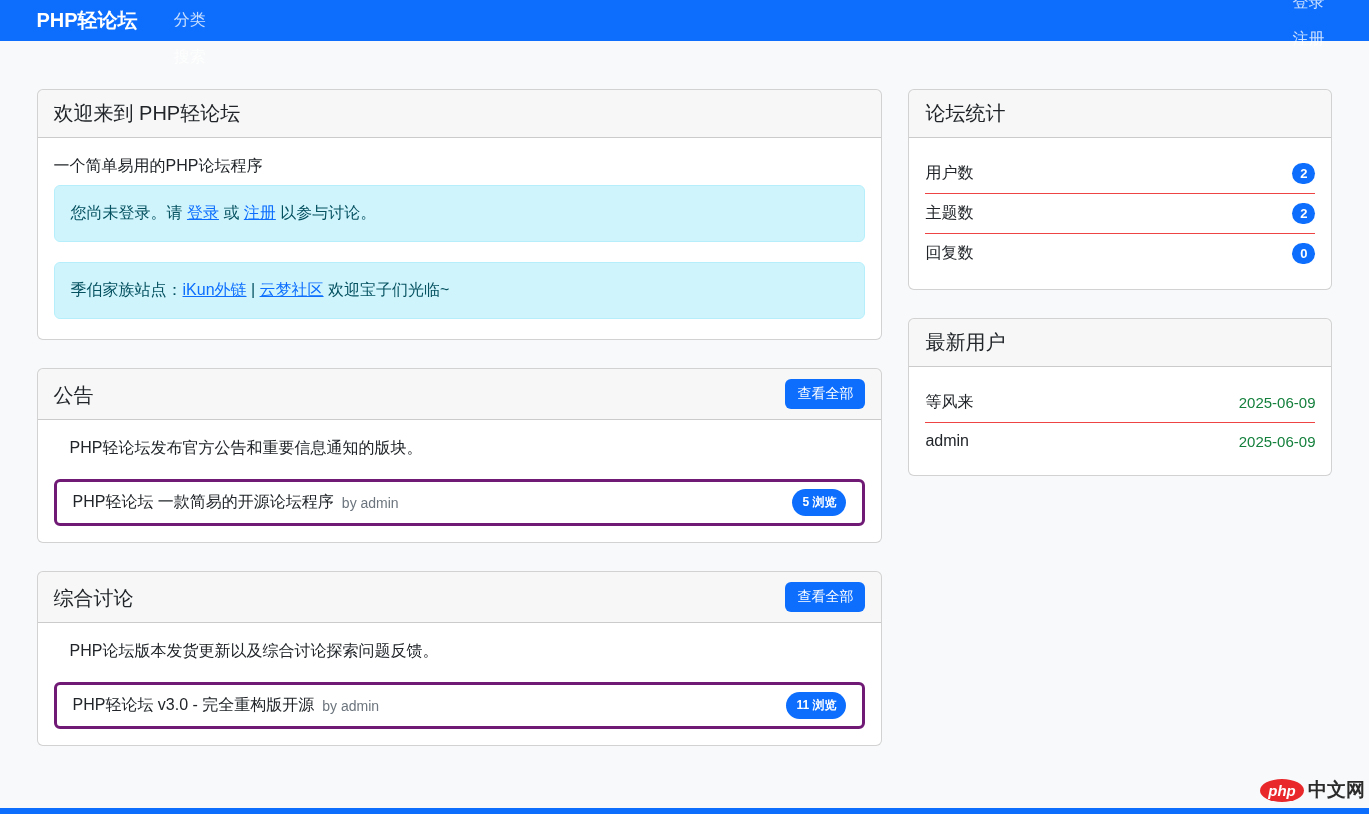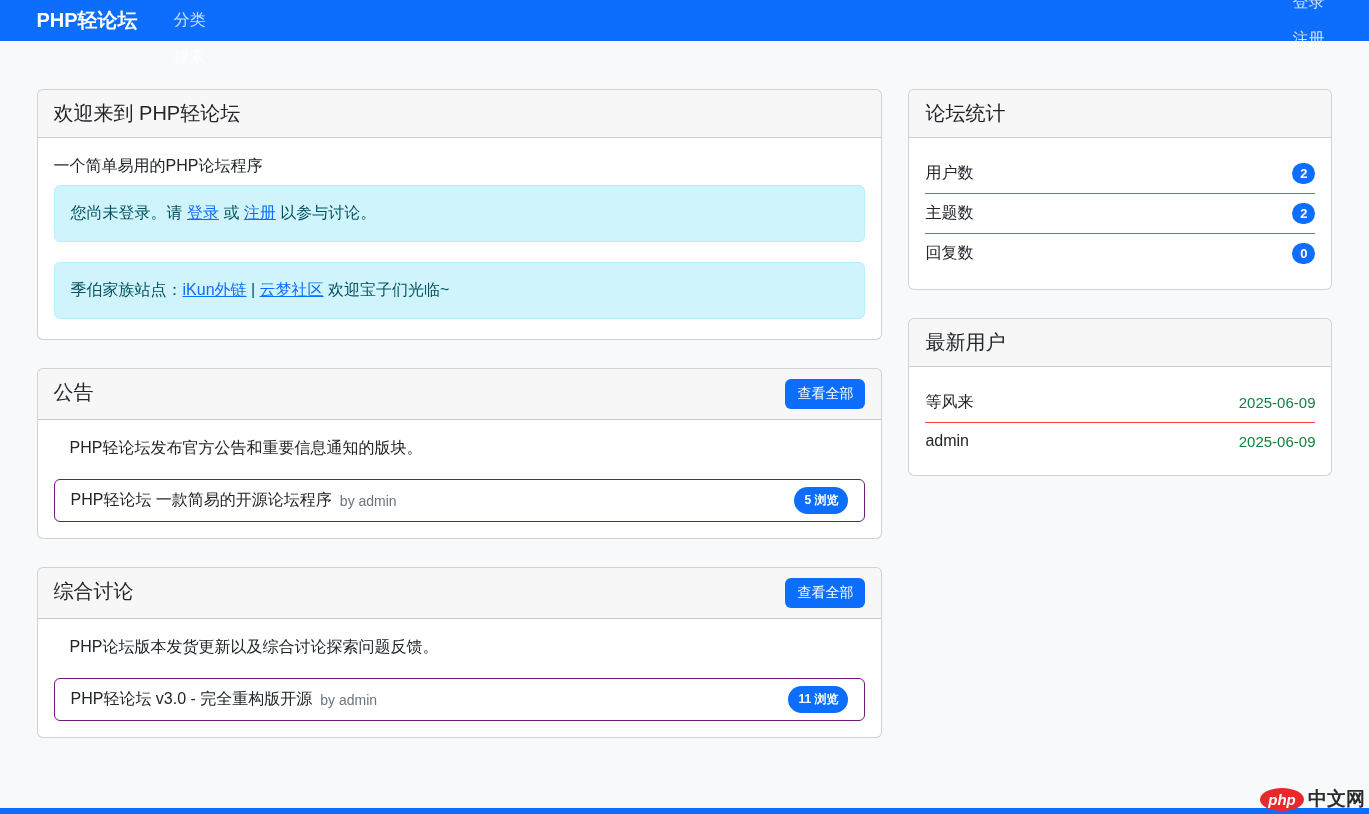--- a/index.html
+++ b/index.html
@@ -63,21 +63,21 @@
     border-radius: 6px;
     margin-bottom: 28px;
     overflow: hidden;
   }
   .card-header {
     background: rgba(0,0,0,0.03);
     border-bottom: 1px solid rgba(0,0,0,0.175);
     padding: 10px 16px;
     min-height: 47px;
     display: flex;
-    align-items: flex-start;
+    align-items: flex-end;
     justify-content: space-between;
   }
   .card-title {
     font-size: 20px;
     font-weight: 500;
     color: #212529;
   }
   .card-body { padding: 16px; }
 
   
@@ -103,21 +103,21 @@
     color: #fff;
     border: none;
     border-radius: 6px;
     padding: 6px 12px;
     font-size: 14px;
     font-family: inherit;
     cursor: pointer;
   }
   .board-desc { margin: 2px 0 20px 16px; }
   .topic-item {
-    border: 1px solid #701a75;
+    border: 3px solid #701a75;
     border-radius: 6px;
     padding: 7px 16px;
     display: flex;
     align-items: center;
   }
   .topic-title {
     color: #212529;
     text-decoration: none;
     font-size: 16px;
     cursor: pointer;
@@ -164,21 +164,21 @@
     position: fixed;
     left: 0; bottom: 0;
     width: 100%;
     height: 6px;
     background: #0d6efd;
     z-index: 5;
   }
   .watermark {
     position: fixed;
     right: 4px;
-    bottom: 2px;
+    bottom: 11px;
     display: flex;
     align-items: center;
     z-index: 6;
   }
   .wm-oval {
     background: #e8282b;
     color: #fff;
     font-style: italic;
     font-weight: bold;
     font-size: 15px;

